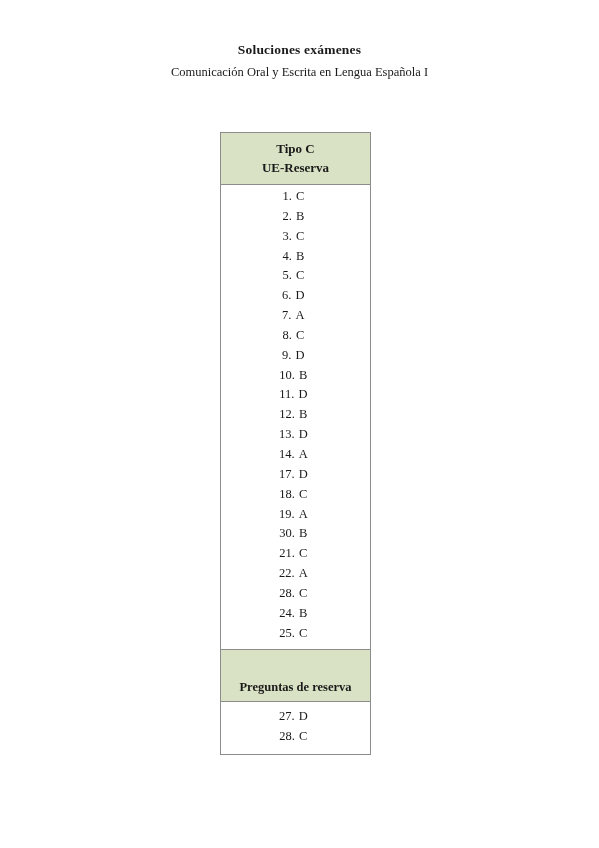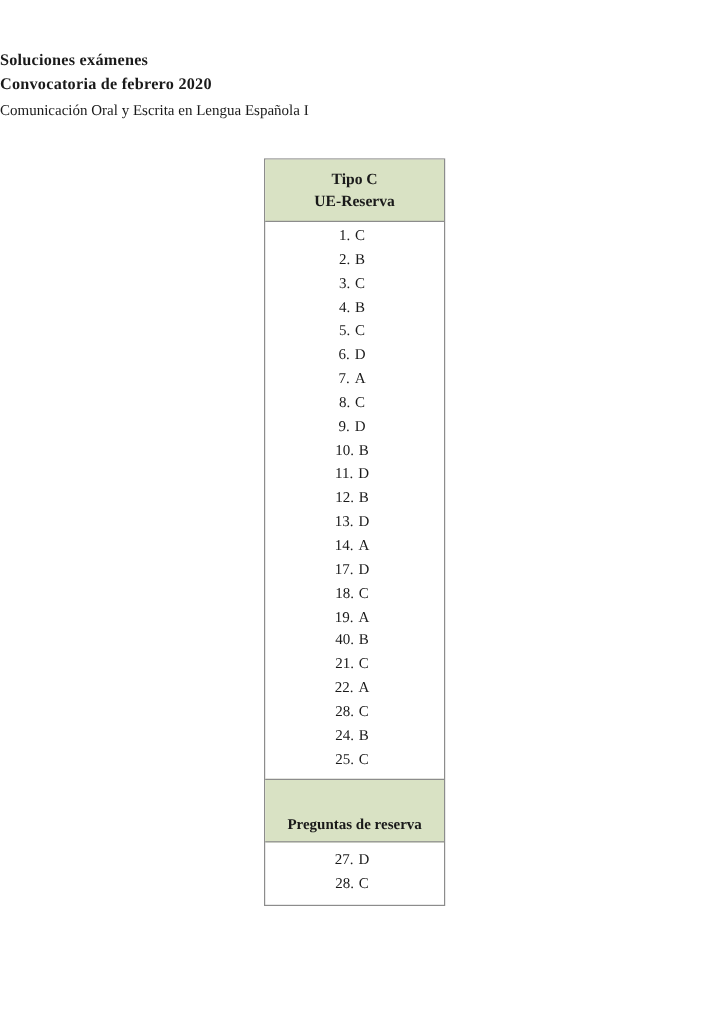--- a/index.html
+++ b/index.html
@@ -21,20 +21,21 @@
     inset: 0;
     background: #ffffff;
   }
 
   
   .heading {
     position: absolute;
     top: 40px;
     left: 0;
     width: 599px;
+    text-align: center;
   }
   .title-line-1 {
     font-size: 13.5px;
     font-weight: bold;
     letter-spacing: 0.2px;
     line-height: 20px;
   }
   .title-line-2 {
     font-size: 13.5px;
     font-weight: bold;
@@ -113,21 +114,20 @@
     padding: 5px 0 7px 0;
   }
 </style>
 </head>
 <body>
 
 <div class="page">
 
   <div class="heading">
     <div class="title-line-1">Soluciones exámenes</div>
-    <div class="title-line-2">Convocatoria de febrero 2020</div>
     <div class="subject-line">Comunicación Oral y Escrita en Lengua Española I</div>
   </div>
 
   <div class="answer-table">
 
     <div class="table-head">
       <div class="head-line">Tipo C</div>
       <div class="head-line">UE-Reserva</div>
     </div>
 
@@ -142,21 +142,21 @@
         <div class="answer-row"><span class="num">8</span><span class="sep">. </span><span class="letter">C</span></div>
         <div class="answer-row"><span class="num">9</span><span class="sep">. </span><span class="letter">D</span></div>
         <div class="answer-row"><span class="num">10</span><span class="sep">. </span><span class="letter">B</span></div>
         <div class="answer-row"><span class="num">11</span><span class="sep">. </span><span class="letter">D</span></div>
         <div class="answer-row"><span class="num">12</span><span class="sep">. </span><span class="letter">B</span></div>
         <div class="answer-row"><span class="num">13</span><span class="sep">. </span><span class="letter">D</span></div>
         <div class="answer-row"><span class="num">14</span><span class="sep">. </span><span class="letter">A</span></div>
         <div class="answer-row"><span class="num">17</span><span class="sep">. </span><span class="letter">D</span></div>
         <div class="answer-row"><span class="num">18</span><span class="sep">. </span><span class="letter">C</span></div>
         <div class="answer-row"><span class="num">19</span><span class="sep">. </span><span class="letter">A</span></div>
-        <div class="answer-row"><span class="num">40</span><span class="sep">. </span><span class="letter">B</span></div>
+        <div class="answer-row"><span class="num">30</span><span class="sep">. </span><span class="letter">B</span></div>
         <div class="answer-row"><span class="num">21</span><span class="sep">. </span><span class="letter">C</span></div>
         <div class="answer-row"><span class="num">22</span><span class="sep">. </span><span class="letter">A</span></div>
         <div class="answer-row"><span class="num">28</span><span class="sep">. </span><span class="letter">C</span></div>
         <div class="answer-row"><span class="num">24</span><span class="sep">. </span><span class="letter">B</span></div>
         <div class="answer-row"><span class="num">25</span><span class="sep">. </span><span class="letter">C</span></div>
       </div>
 
     <div class="reserve-head">
       <div class="head-line">Preguntas de reserva</div>
     </div>

